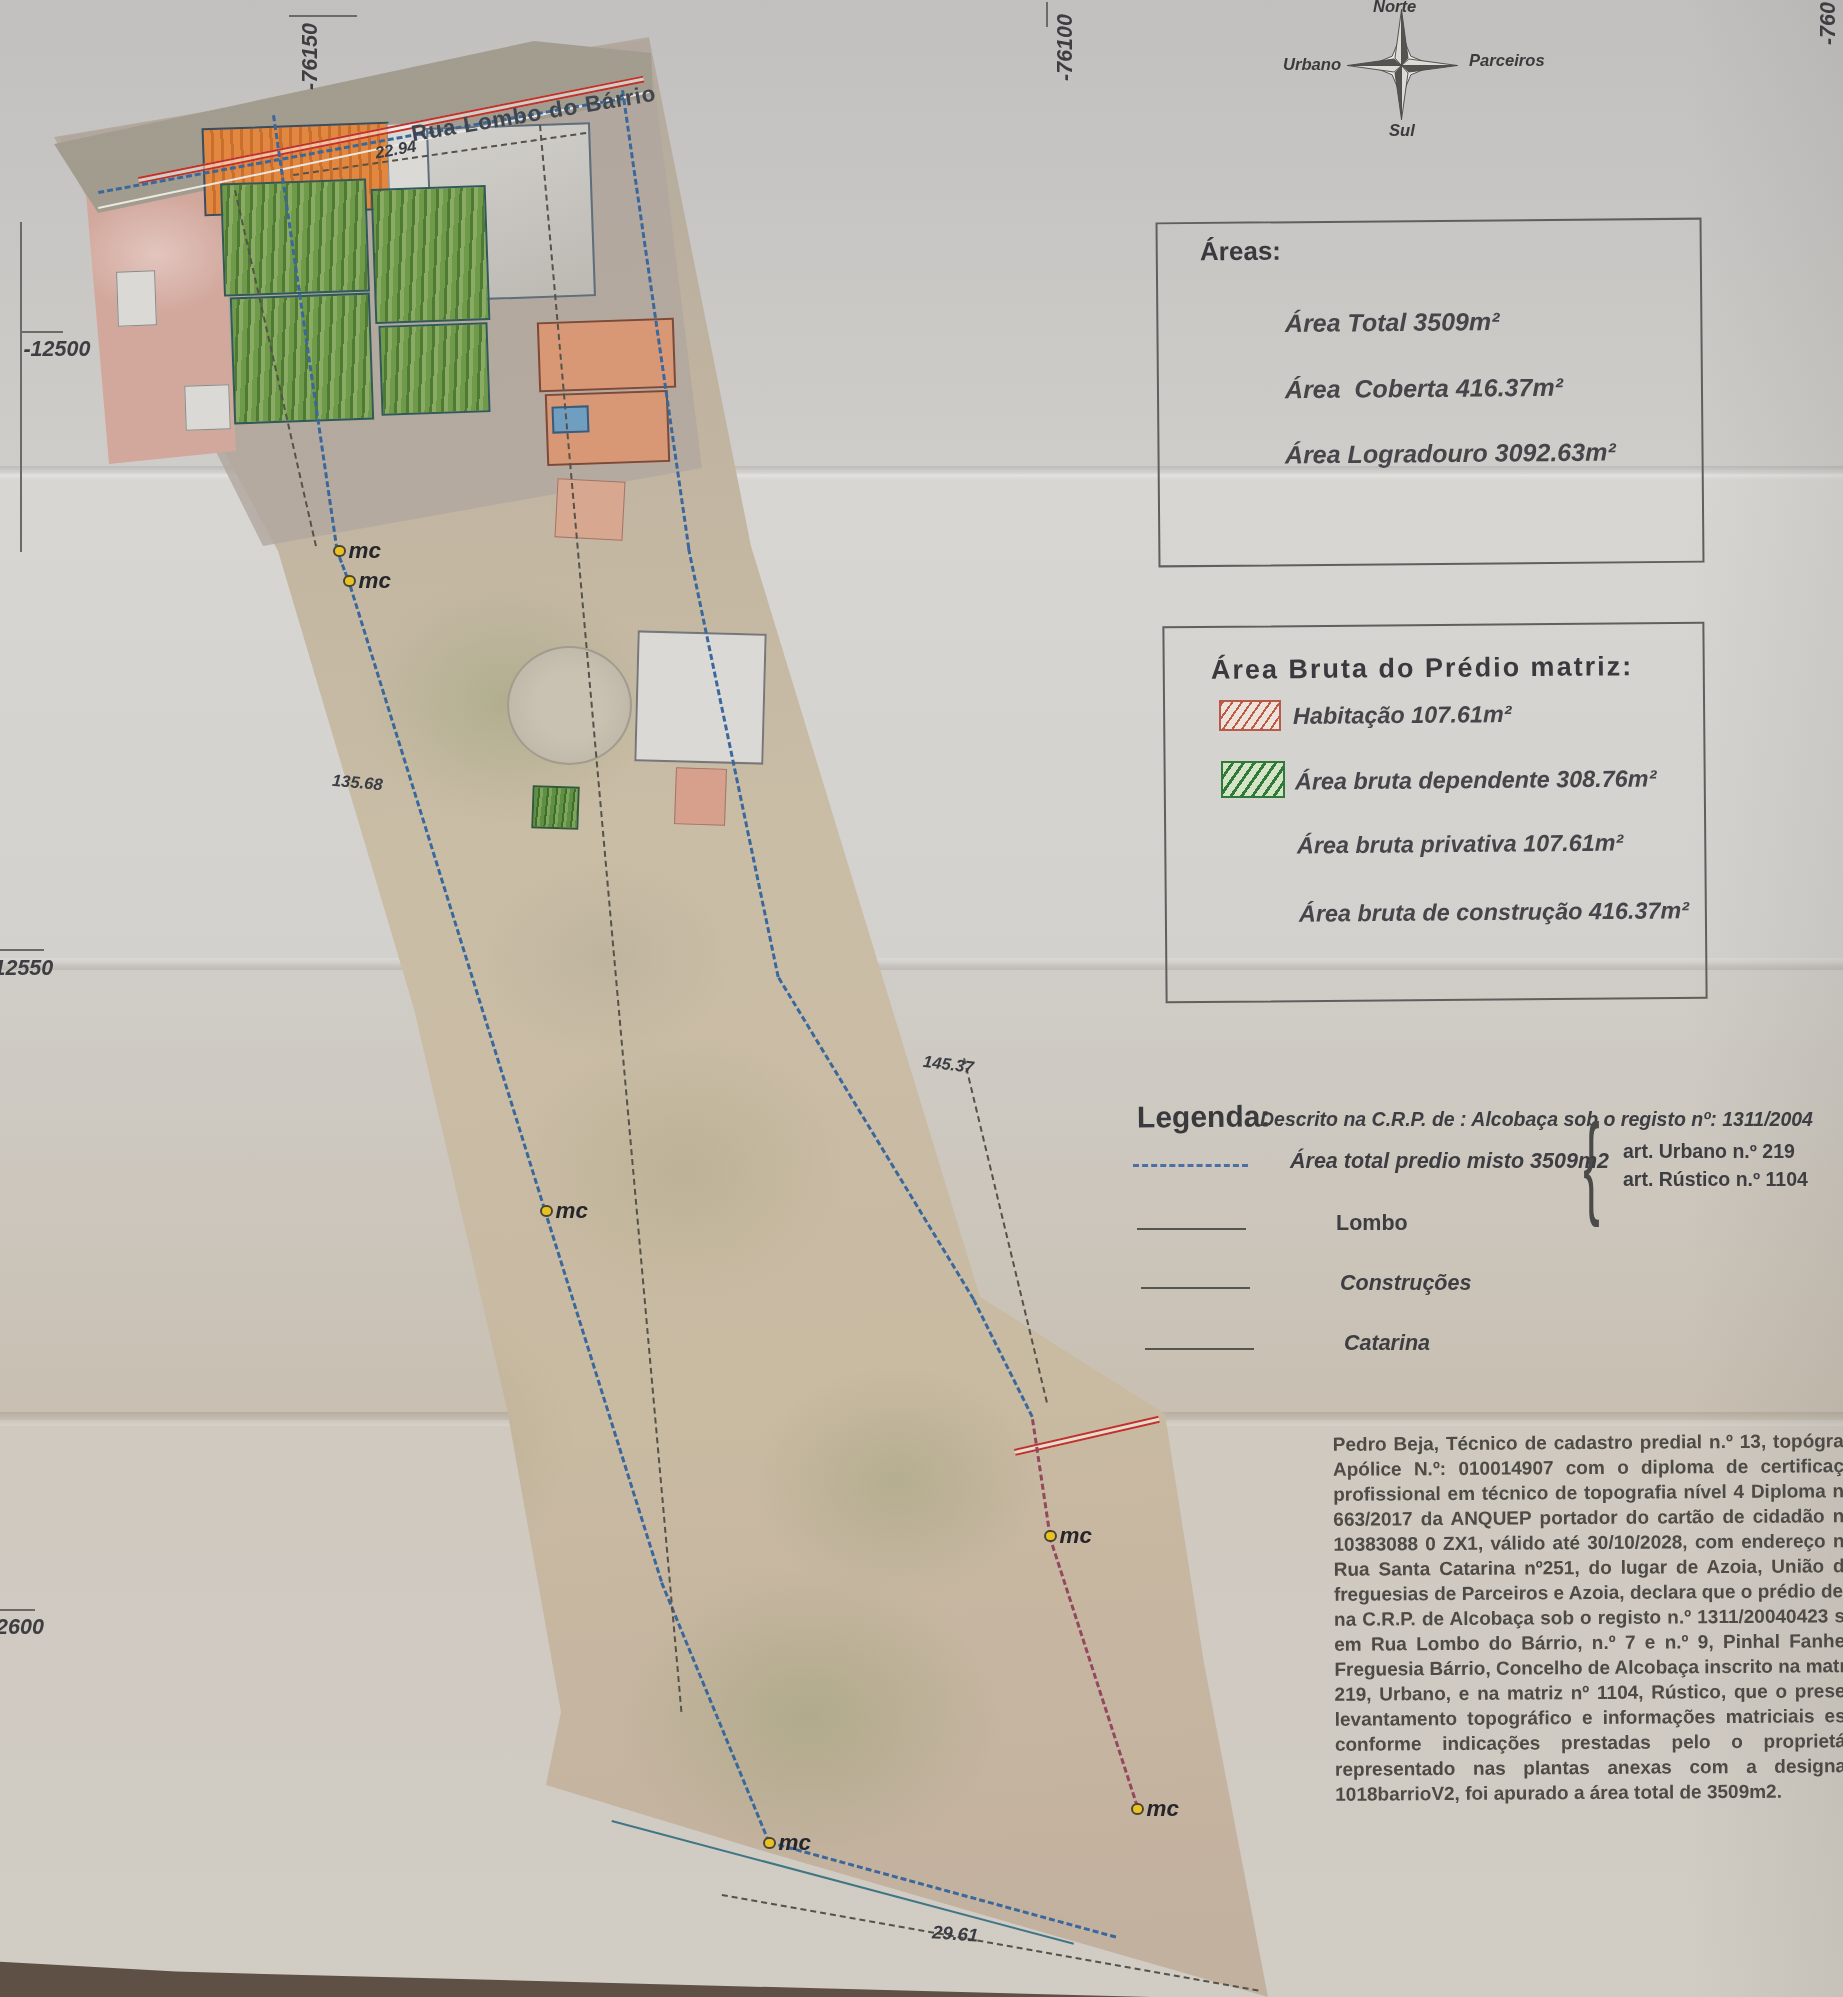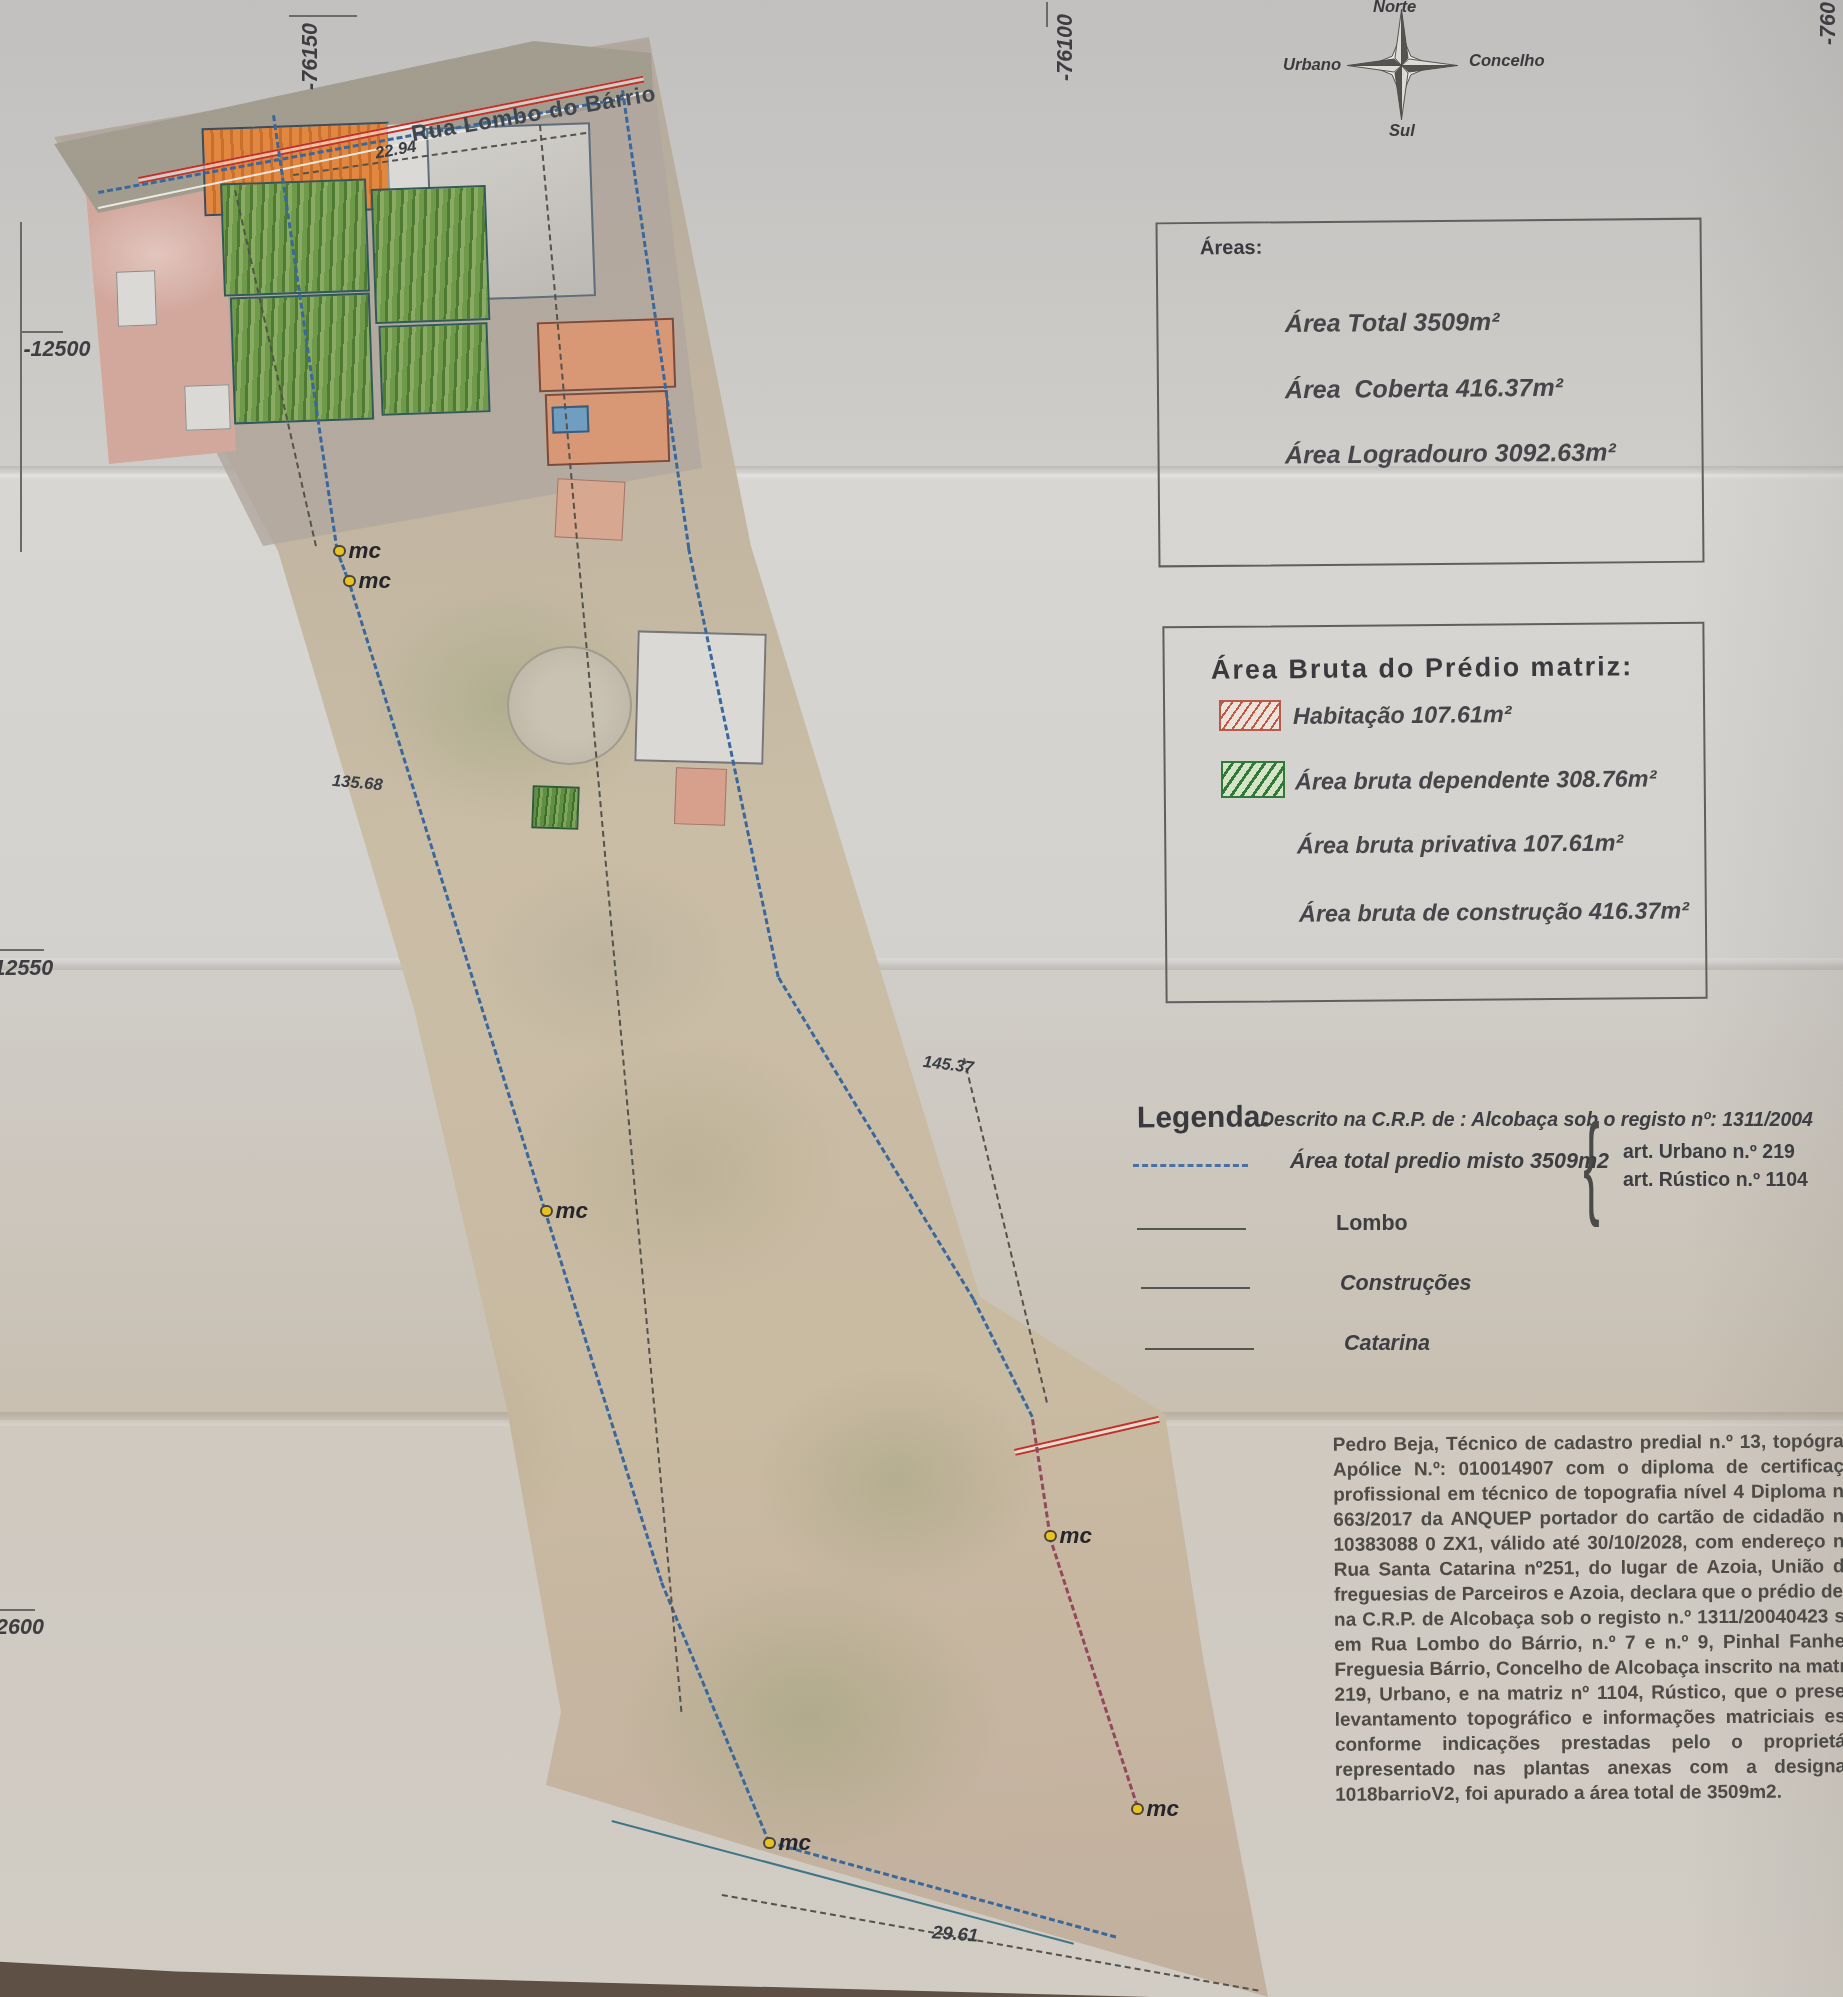--- a/index.html
+++ b/index.html
@@ -216,24 +216,24 @@
       <polygon points="60,0 8,-7 0,0" fill="#dddbd6"></polygon>
     <polygon points="0,58 -7,8 0,0" fill="#55534f"></polygon>
       <polygon points="0,58 7,8 0,0" fill="#dddbd6"></polygon>
     <polygon points="-58,0 -8,-7 0,0" fill="#55534f"></polygon>
       <polygon points="-58,0 -8,7 0,0" fill="#dddbd6"></polygon>
   </g>
 </svg>
 <div class="compass-lbl" style="left:1373px;top:-2.9px;">Norte</div>
 <div class="compass-lbl" style="left:1389px;top:121px;">Sul</div>
 <div class="compass-lbl" style="left:1283px;top:55px;">Urbano</div>
-<div class="compass-lbl" style="left:1469px;top:51px;">Concelho</div>
+<div class="compass-lbl" style="left:1469px;top:51px;">Parceiros</div>
 
 <div class="box" style="left:1157px;top:220px;width:542px;height:341px;"></div>
-<div class="box-title" style="left:1200px;top:236px;font-size:20px;transform:rotate(-0.5deg);">Áreas:</div>
+<div class="box-title" style="left:1200px;top:236px;font-size:26px;transform:rotate(-0.5deg);">Áreas:</div>
 <div class="box-item" style="left:1285px;top:308px;font-size:25px;transform:rotate(-0.5deg);">Área Total 3509m²</div>
 <div class="box-item" style="left:1285px;top:374px;font-size:25px;transform:rotate(-0.5deg);">Área  Coberta 416.37m²</div>
 <div class="box-item" style="left:1285px;top:439px;font-size:25px;transform:rotate(-0.5deg);">Área Logradouro 3092.63m²</div>
 
 <div class="box" style="left:1164px;top:624px;width:538px;height:373px;"></div>
 <div class="box-title" style="left:1211px;top:653px;font-size:27px;letter-spacing:2px;transform:rotate(-0.5deg);">Área Bruta do Prédio matriz:</div>
 <div class="swatch hatch-red" style="left:1219px;top:700px;width:62px;height:31px;"></div>
 <div class="box-item" style="left:1293px;top:702px;font-size:23.4px;transform:rotate(-0.5deg);">Habitação 107.61m²</div>
 <div class="swatch hatch-green" style="left:1221px;top:761px;width:64px;height:37px;"></div>
 <div class="box-item" style="left:1295px;top:767px;font-size:23.4px;transform:rotate(-0.5deg);">Área bruta dependente 308.76m²</div>

